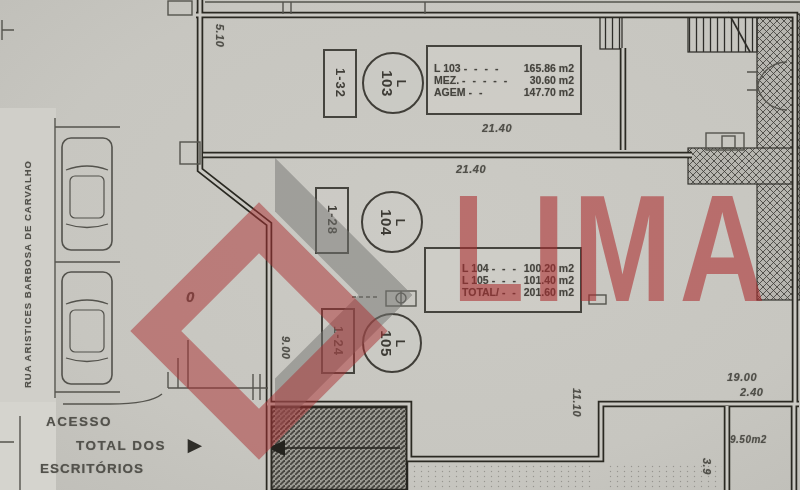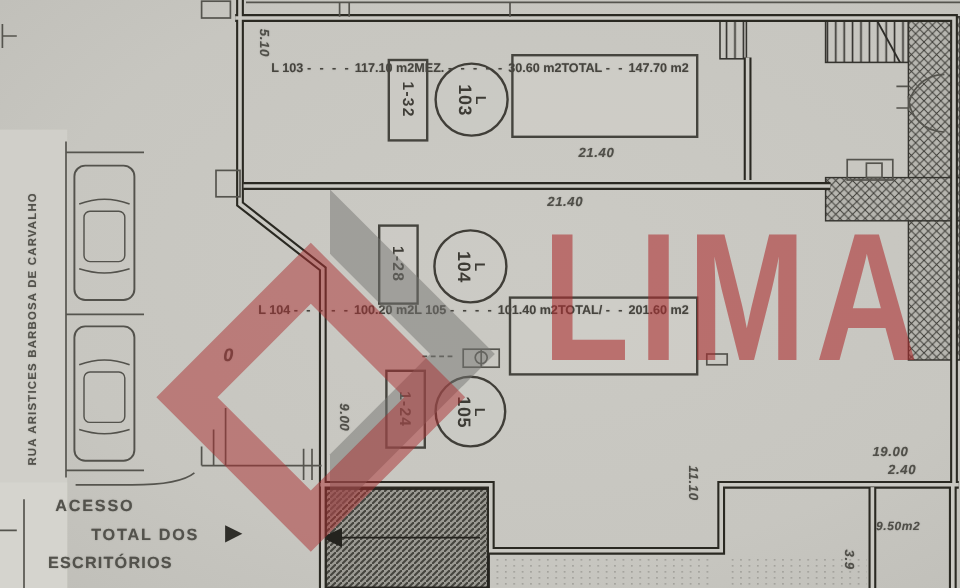--- a/index.html
+++ b/index.html
@@ -28,21 +28,21 @@
   .circle{
     border:2.5px solid #403e38; border-radius:50%;
     background:rgba(206,205,200,.4);
     display:flex; align-items:center; justify-content:center;
   }
   .circle-inner{ transform:rotate(90deg); text-align:center; line-height:1; color:#3d3b35;}
   .circle-inner .cl{ font-weight:bold; font-size:12px; display:block;}
   .circle-inner .cn{ font-weight:bold; font-size:15px; display:block; letter-spacing:.5px;}
   .infobox{
     border:2px solid #45443e; background:rgba(209,208,203,.55);
-    padding:4px 6px; display:flex; flex-direction:row; justify-content:flex-end;
+    padding:4px 6px; display:flex; flex-direction:column; justify-content:center;
     box-sizing:border-box;
   }
   .irow{ display:flex; align-items:baseline; gap:3px;
     font-weight:bold; font-size:10.5px; color:#46443e; text-shadow:0 0 1px rgba(90,90,85,.5);}
   .irow .lbl{ white-space:nowrap;}
   .irow .dsh{ flex:1; overflow:hidden; white-space:nowrap; letter-spacing:2px;}
   .irow .val{ white-space:nowrap;}
   .access-line{ font-weight:bold; font-size:13.5px; color:#53524c; letter-spacing:1.5px;
     text-shadow:0 0 1px rgba(90,90,85,.6); white-space:nowrap;}
   .wm-text{
@@ -207,29 +207,29 @@
     <div class="circle-inner">
       <span class="cl">L</span>
       <span class="cn">105</span>
     </div>
   </div>
 
   <div class="abs infobox" style="left:426px; top:45px; width:156px; height:70px;">
     <div class="irow">
       <span class="lbl">L 103</span>
       <span class="dsh">- - - -</span>
-      <span class="val">117.10 m2</span>
+      <span class="val">165.86 m2</span>
     </div>
     <div class="irow">
       <span class="lbl">MEZ.</span>
       <span class="dsh">- - - - -</span>
       <span class="val">30.60 m2</span>
     </div>
     <div class="irow">
-      <span class="lbl">TOTAL</span>
+      <span class="lbl">AGEM</span>
       <span class="dsh">- -</span>
       <span class="val">147.70 m2</span>
     </div>
   </div>
 
   <div class="abs infobox" style="left:424px; top:247px; width:158px; height:66px;padding-left:36px;">
     <div class="irow">
       <span class="lbl">L 104</span>
       <span class="dsh">- - - - -</span>
       <span class="val">100.20 m2</span>

